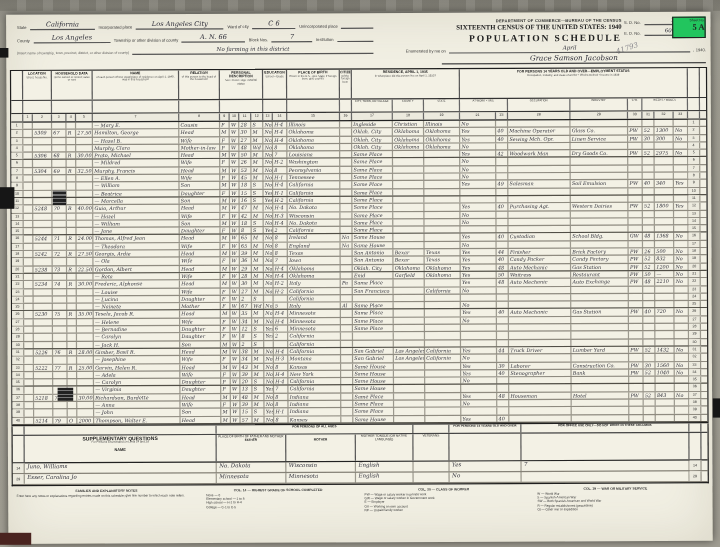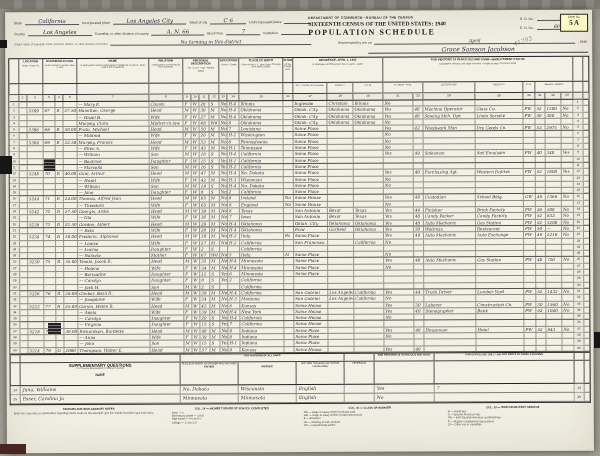--- a/index.html
+++ b/index.html
@@ -14,30 +14,30 @@
   
   .hdr{position:relative;height:44px;font-size:3.4px;color:#222;}
   .hdr-left{position:absolute;left:6px;top:4px;width:300px;}
   .hl-row{display:flex;align-items:flex-end;margin-bottom:4px;}
   .lbl{font-size:3.4px;white-space:nowrap;color:#333;}
   .fill{border-bottom:.5px solid #555;flex:1 0 auto;margin:0 3px;min-width:20px;
     text-align:center;white-space:nowrap;}
   .hw{font-family:"DejaVu Serif",serif;font-style:italic;color:#2d2d38;}
   .hw5{font-size:5.5px;} .hw4{font-size:4.6px;}
   .hl-note{font-size:2.8px;color:#555;}
-  .hdr-center{position:absolute;left:300px;top:3px;width:210px;text-align:left;}
+  .hdr-center{position:absolute;left:300px;top:3px;width:210px;text-align:right;}
   .dept{font-size:3.4px;letter-spacing:.2px;font-weight:bold;color:#333;}
   .census{font-size:5.6px;font-weight:bold;font-family:"Liberation Serif",serif;margin-top:1px;}
   .sched{font-size:8px;font-weight:bold;font-family:"Liberation Serif",serif;letter-spacing:1.5px;margin-top:1px;}
   .stamp-num{position:absolute;right:-14px;top:22px;transform:rotate(-18deg);
     font-size:6px;color:#6b6a75;opacity:.75;font-family:"DejaVu Serif",serif;font-style:italic;}
   .hdr-right{position:absolute;left:512px;top:3px;width:70px;font-size:3.2px;}
   .sdline{display:flex;align-items:flex-end;margin-bottom:3px;}
   .sheetbox{position:absolute;right:1px;top:2px;width:26px;height:16px;border:1px solid #222;
-    text-align:center;background:#fef9c3;}
+    text-align:right;background:#22c55e;}
   .sheetbox .t{font-size:2.8px;}
   .sheetbox .v{font-size:7px;font-weight:bold;font-family:"Liberation Serif",serif;}
   .enumline{position:absolute;left:330px;top:26px;width:250px;display:flex;align-items:flex-end;font-size:3.2px;}
   .signature{position:absolute;left:360px;top:33px;width:220px;border-bottom:.5px solid #444;
     font-size:6px;text-align:center;}
   
   .maintable{position:relative;border:1px solid #1f1f1f;background:#f3f1e5;}
   .ghead{display:grid;grid-template-columns:10px 24px 34px 72px 34px 36px 20px 44px 10px 90px 190px 10px;
     border-bottom:.5px solid #333;height:24px;}
   .ghead>div{border-right:.5px solid #555;font-size:2.9px;font-weight:bold;text-align:center;

